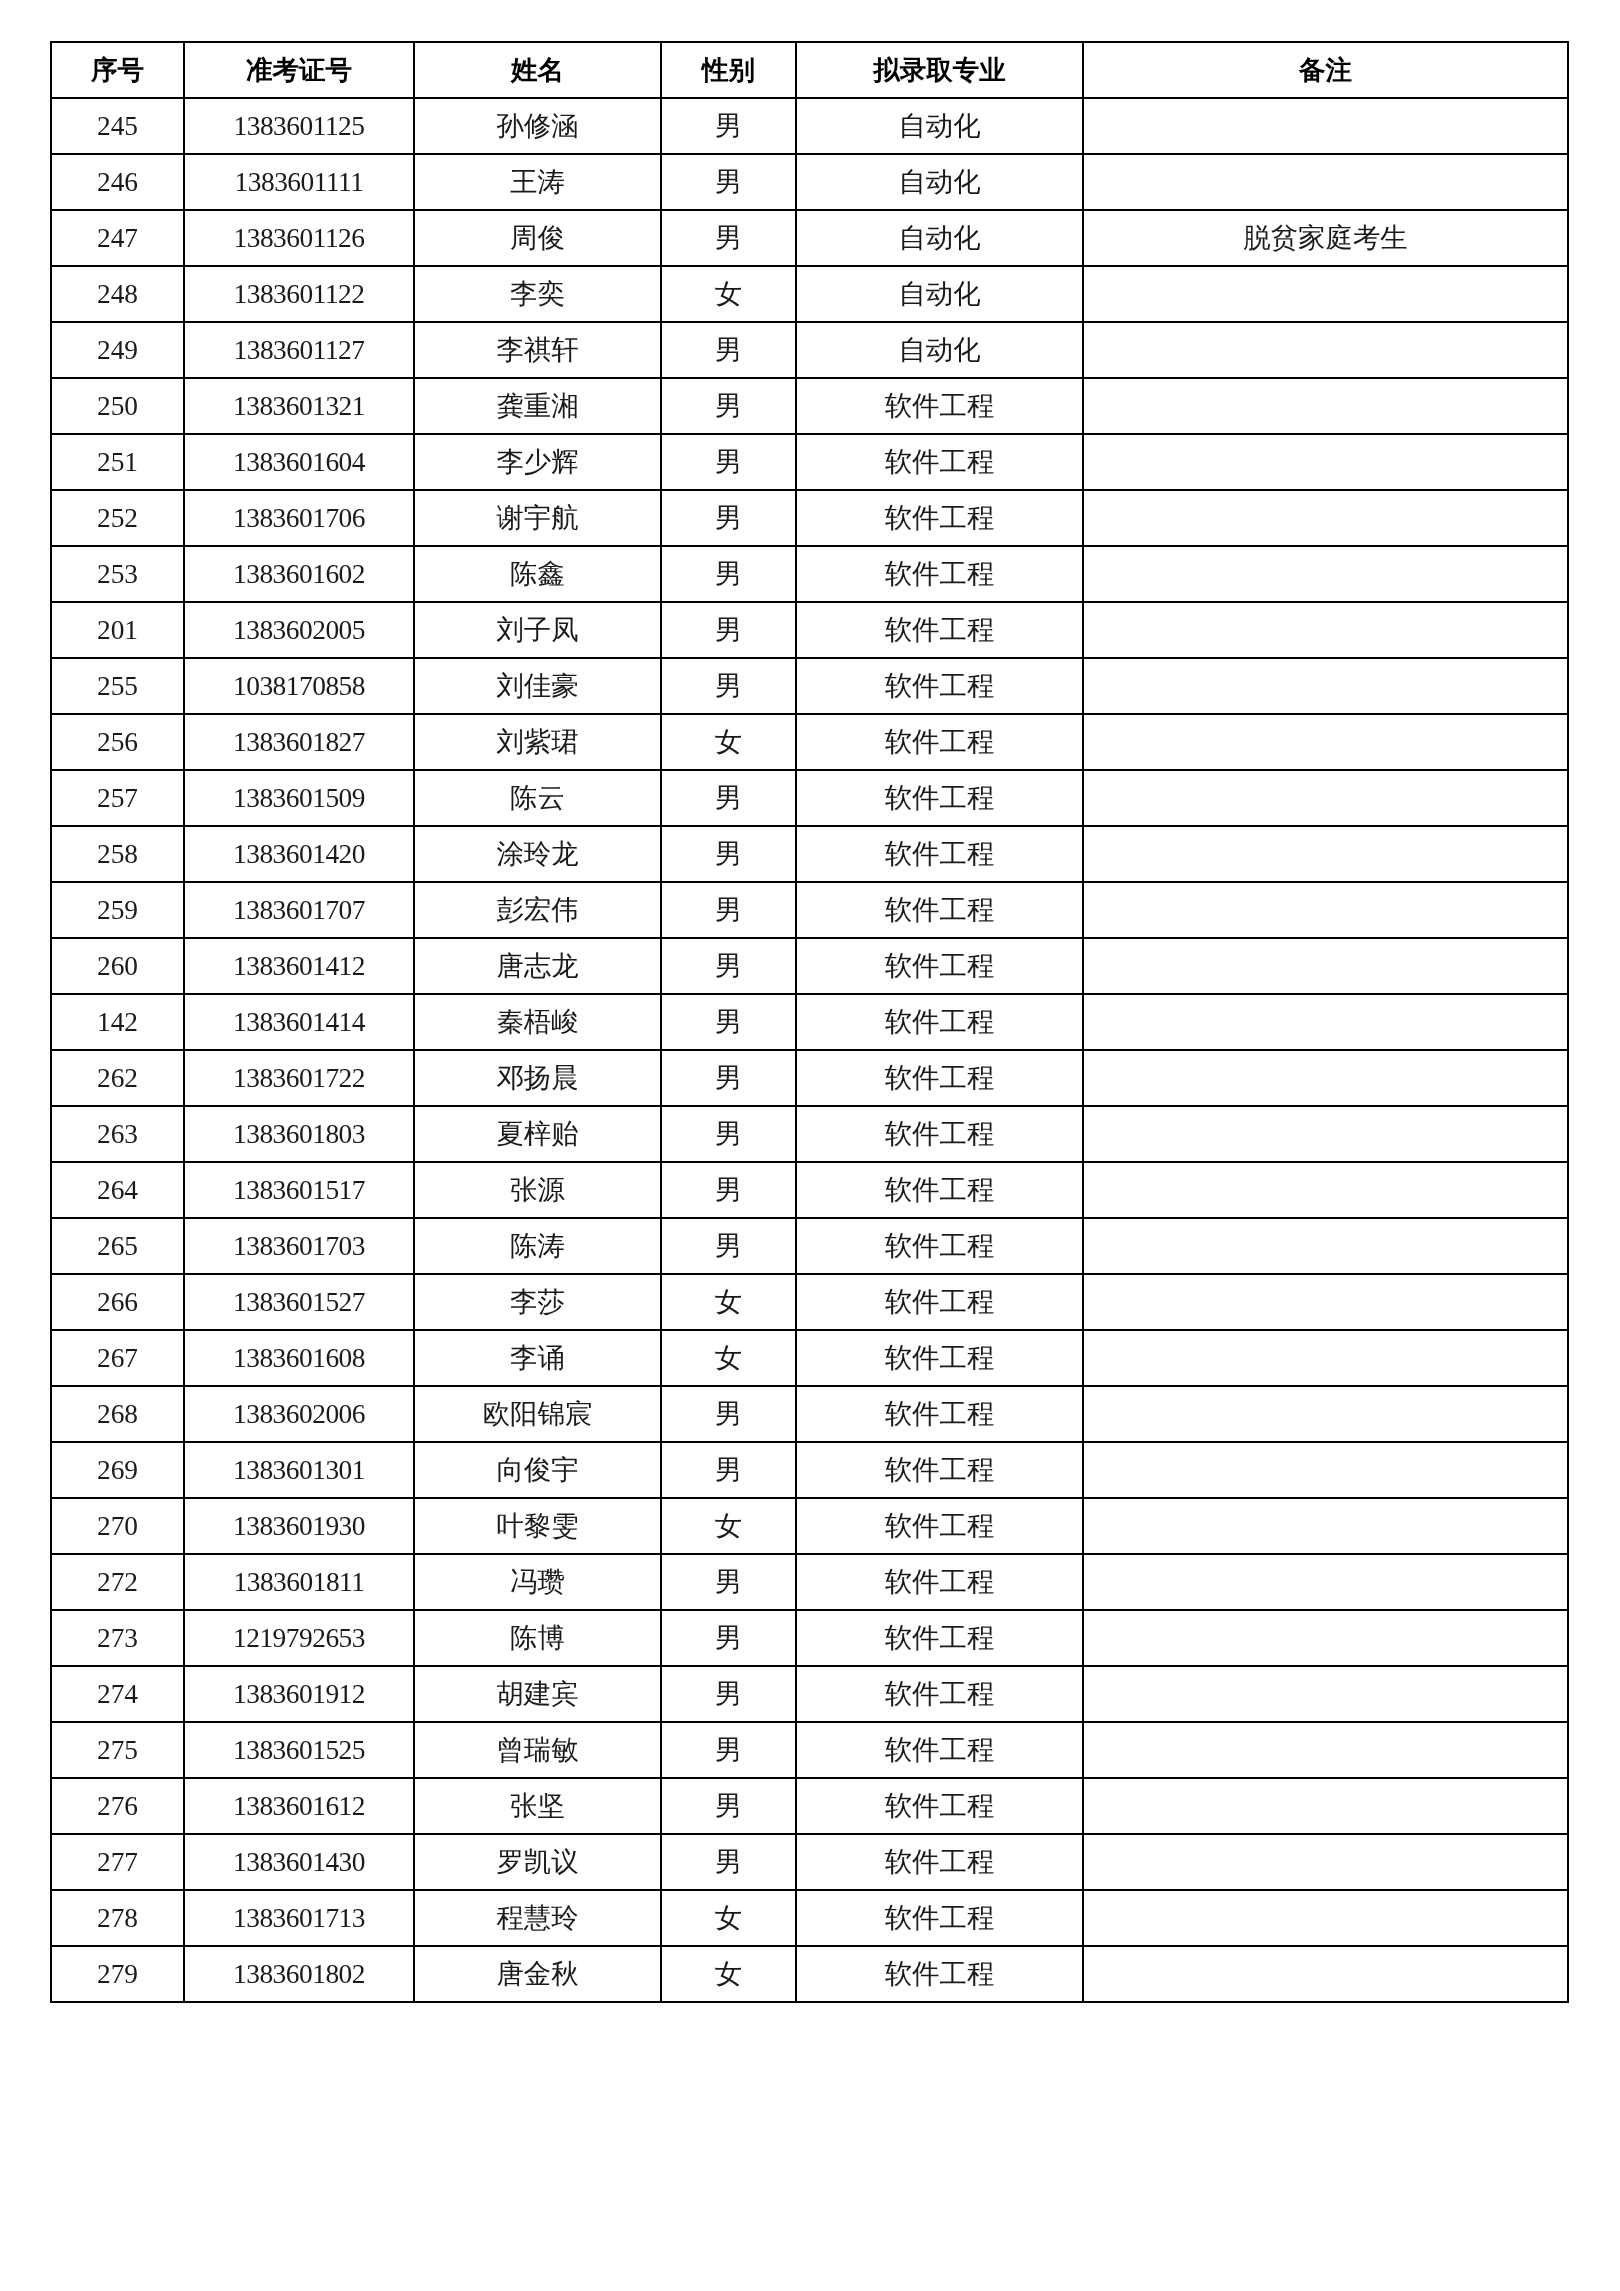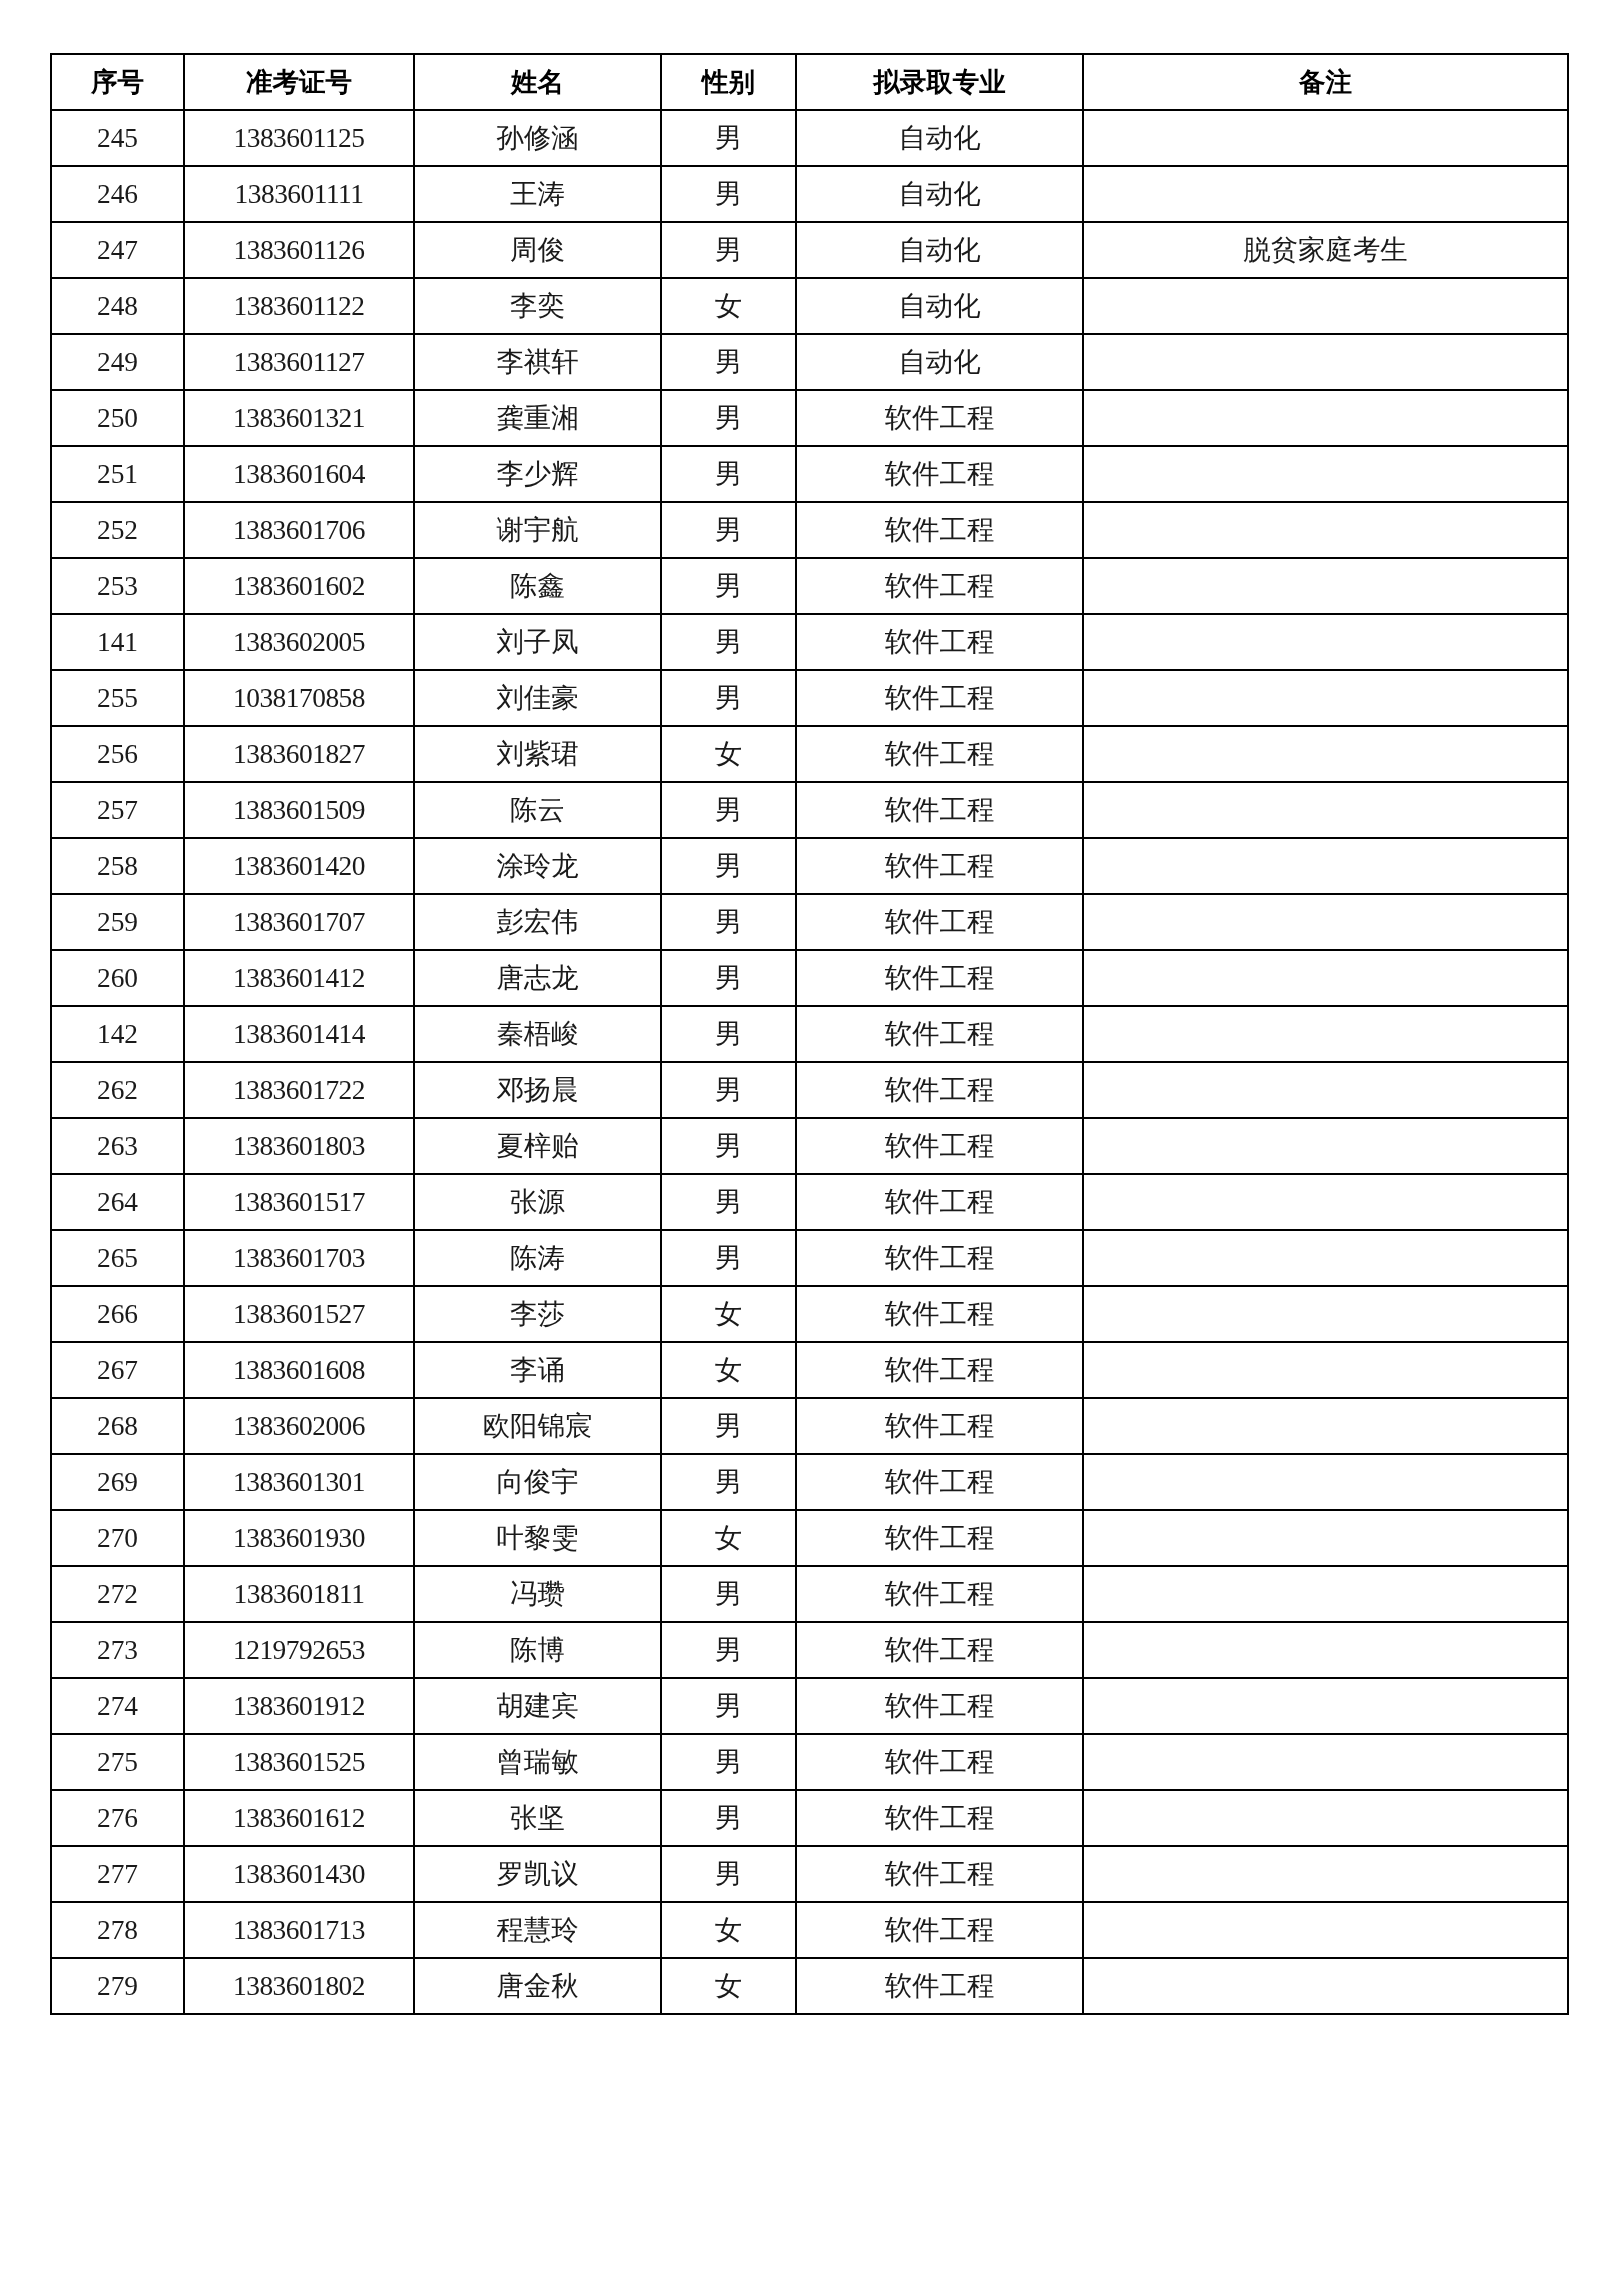--- a/index.html
+++ b/index.html
@@ -13,21 +13,20 @@
     position: relative;
     overflow: hidden;
     font-family: "Liberation Serif", "DejaVu Serif", serif;
     color: #111111;
   }
   .page {
     position: absolute;
     left: 50px;
     top: 41px;
     width: 1265px;
-    margin-top: 12px;
   }
   table.roster {
     border-collapse: collapse;
     table-layout: fixed;
     width: 1518px;
   }
   table.roster th,
   table.roster td {
     border: 2.9px solid #000000;
     text-align: center;
@@ -147,21 +146,21 @@
         </tr>
       <tr>
           <td>253</td>
           <td class="col-id">1383601602</td>
           <td>陈鑫</td>
           <td>男</td>
           <td>软件工程</td>
           <td></td>
         </tr>
       <tr>
-          <td>141</td>
+          <td>201</td>
           <td class="col-id">1383602005</td>
           <td>刘子凤</td>
           <td>男</td>
           <td>软件工程</td>
           <td></td>
         </tr>
       <tr>
           <td>255</td>
           <td class="col-id">1038170858</td>
           <td>刘佳豪</td>

